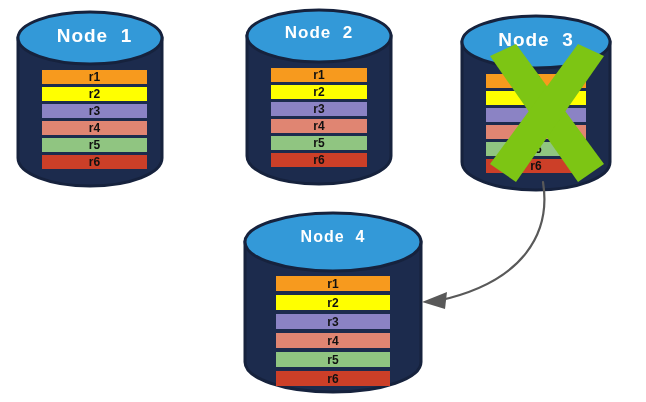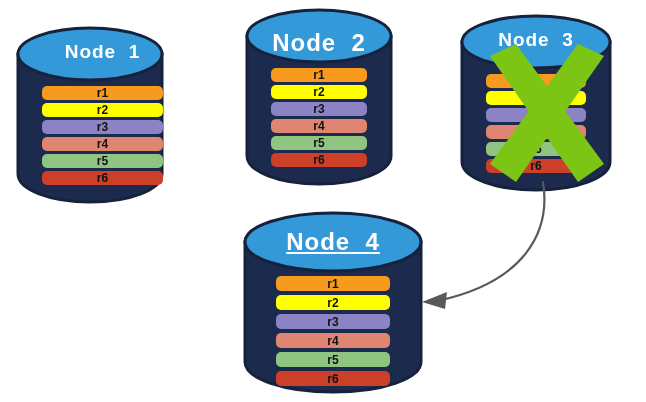--- a/index.html
+++ b/index.html
@@ -39,21 +39,21 @@
   }
   .rows {
     position: absolute;
     left: 0;
     width: 100%;
     box-sizing: border-box;
   }
   .row {
     position: relative;
     box-sizing: border-box;
-    border-radius: 5px;
+    border-radius: 0;
     text-align: center;
     color: #111111;
     font-weight: bold;
     line-height: 1;
     display: flex;
     align-items: center;
     justify-content: center;
   }
 
   
@@ -67,42 +67,42 @@
     top: 0;
     overflow: visible;
     pointer-events: none;
   }
 </style>
 </head>
 <body>
 
 <div id="canvas">
 
-  <div class="node" style="left:16px; top:24px; width:157px; height:182px;padding-left:16px;">
+  <div class="node" style="left:16px; top:8px; width:157px; height:182px;">
     <svg class="node-svg" width="148" height="182" viewBox="0 0 148 182">
       <path d="M2,30 L2,150 A72,28 0 0 0 146,150 L146,30 Z" fill="#1c2b4d" stroke="#16223d" stroke-width="3"></path>
       <ellipse cx="74" cy="30" rx="72" ry="26" fill="#3399d8" stroke="#16223d" stroke-width="3"></ellipse>
     </svg>
     <div class="node-title" style="top:17px; font-size:19px;">Node  1</div>
     <div class="rows" style="top:62px; padding:0 26px;">
       <div class="row" style="background:#f79a1e; height:14px; font-size:12px; margin-bottom:3px;">r1</div>
       <div class="row" style="background:#ffff00; height:14px; font-size:12px; margin-bottom:3px;">r2</div>
       <div class="row" style="background:#8b83c4; height:14px; font-size:12px; margin-bottom:3px;">r3</div>
       <div class="row" style="background:#e08572; height:14px; font-size:12px; margin-bottom:3px;">r4</div>
       <div class="row" style="background:#90c581; height:14px; font-size:12px; margin-bottom:3px;">r5</div>
       <div class="row" style="background:#cc3f28; height:14px; font-size:12px;">r6</div>
     </div>
   </div>
 
   <div class="node" style="left:245px; top:6px; width:148px; height:182px;">
     <svg class="node-svg" width="148" height="182" viewBox="0 0 148 182">
       <path d="M2,30 L2,150 A72,28 0 0 0 146,150 L146,30 Z" fill="#1c2b4d" stroke="#16223d" stroke-width="3"></path>
       <ellipse cx="74" cy="30" rx="72" ry="26" fill="#3399d8" stroke="#16223d" stroke-width="3"></ellipse>
     </svg>
-    <div class="node-title" style="top:23px; font-size:24px;">Node  2</div>
+    <div class="node-title" style="top:17px; font-size:17px;">Node  2</div>
     <div class="rows" style="top:62px; padding:0 26px;">
       <div class="row" style="background:#f79a1e; height:14px; font-size:12px; margin-bottom:3px;">r1</div>
       <div class="row" style="background:#ffff00; height:14px; font-size:12px; margin-bottom:3px;">r2</div>
       <div class="row" style="background:#8b83c4; height:14px; font-size:12px; margin-bottom:3px;">r3</div>
       <div class="row" style="background:#e08572; height:14px; font-size:12px; margin-bottom:3px;">r4</div>
       <div class="row" style="background:#90c581; height:14px; font-size:12px; margin-bottom:3px;">r5</div>
       <div class="row" style="background:#cc3f28; height:14px; font-size:12px;">r6</div>
     </div>
   </div>
 
@@ -127,21 +127,21 @@
       <polygon points="4,12 30,0 118,120 92,138"></polygon>
       <polygon points="118,12 92,0 4,120 30,138"></polygon>
     </g>
   </svg>
 
   <div class="node" style="left:243px; top:208px; width:180px; height:190px;">
     <svg class="node-svg" width="180" height="190" viewBox="0 0 180 190">
       <path d="M2,34 L2,154 A88,30 0 0 0 178,154 L178,34 Z" fill="#1c2b4d" stroke="#16223d" stroke-width="3"></path>
       <ellipse cx="90" cy="34" rx="88" ry="29" fill="#3399d8" stroke="#16223d" stroke-width="3"></ellipse>
     </svg>
-    <div class="node-title" style="top:20px; font-size:24px;text-decoration:underline;">Node  4</div>
+    <div class="node-title" style="top:20px; font-size:16px;">Node  4</div>
     <div class="rows" style="top:68px; padding:0 33px;">
       <div class="row" style="background:#f79a1e; height:15px; font-size:12px; margin-bottom:4px;">r1</div>
       <div class="row" style="background:#ffff00; height:15px; font-size:12px; margin-bottom:4px;">r2</div>
       <div class="row" style="background:#8b83c4; height:15px; font-size:12px; margin-bottom:4px;">r3</div>
       <div class="row" style="background:#e08572; height:15px; font-size:12px; margin-bottom:4px;">r4</div>
       <div class="row" style="background:#90c581; height:15px; font-size:12px; margin-bottom:4px;">r5</div>
       <div class="row" style="background:#cc3f28; height:15px; font-size:12px;">r6</div>
     </div>
   </div>
 

